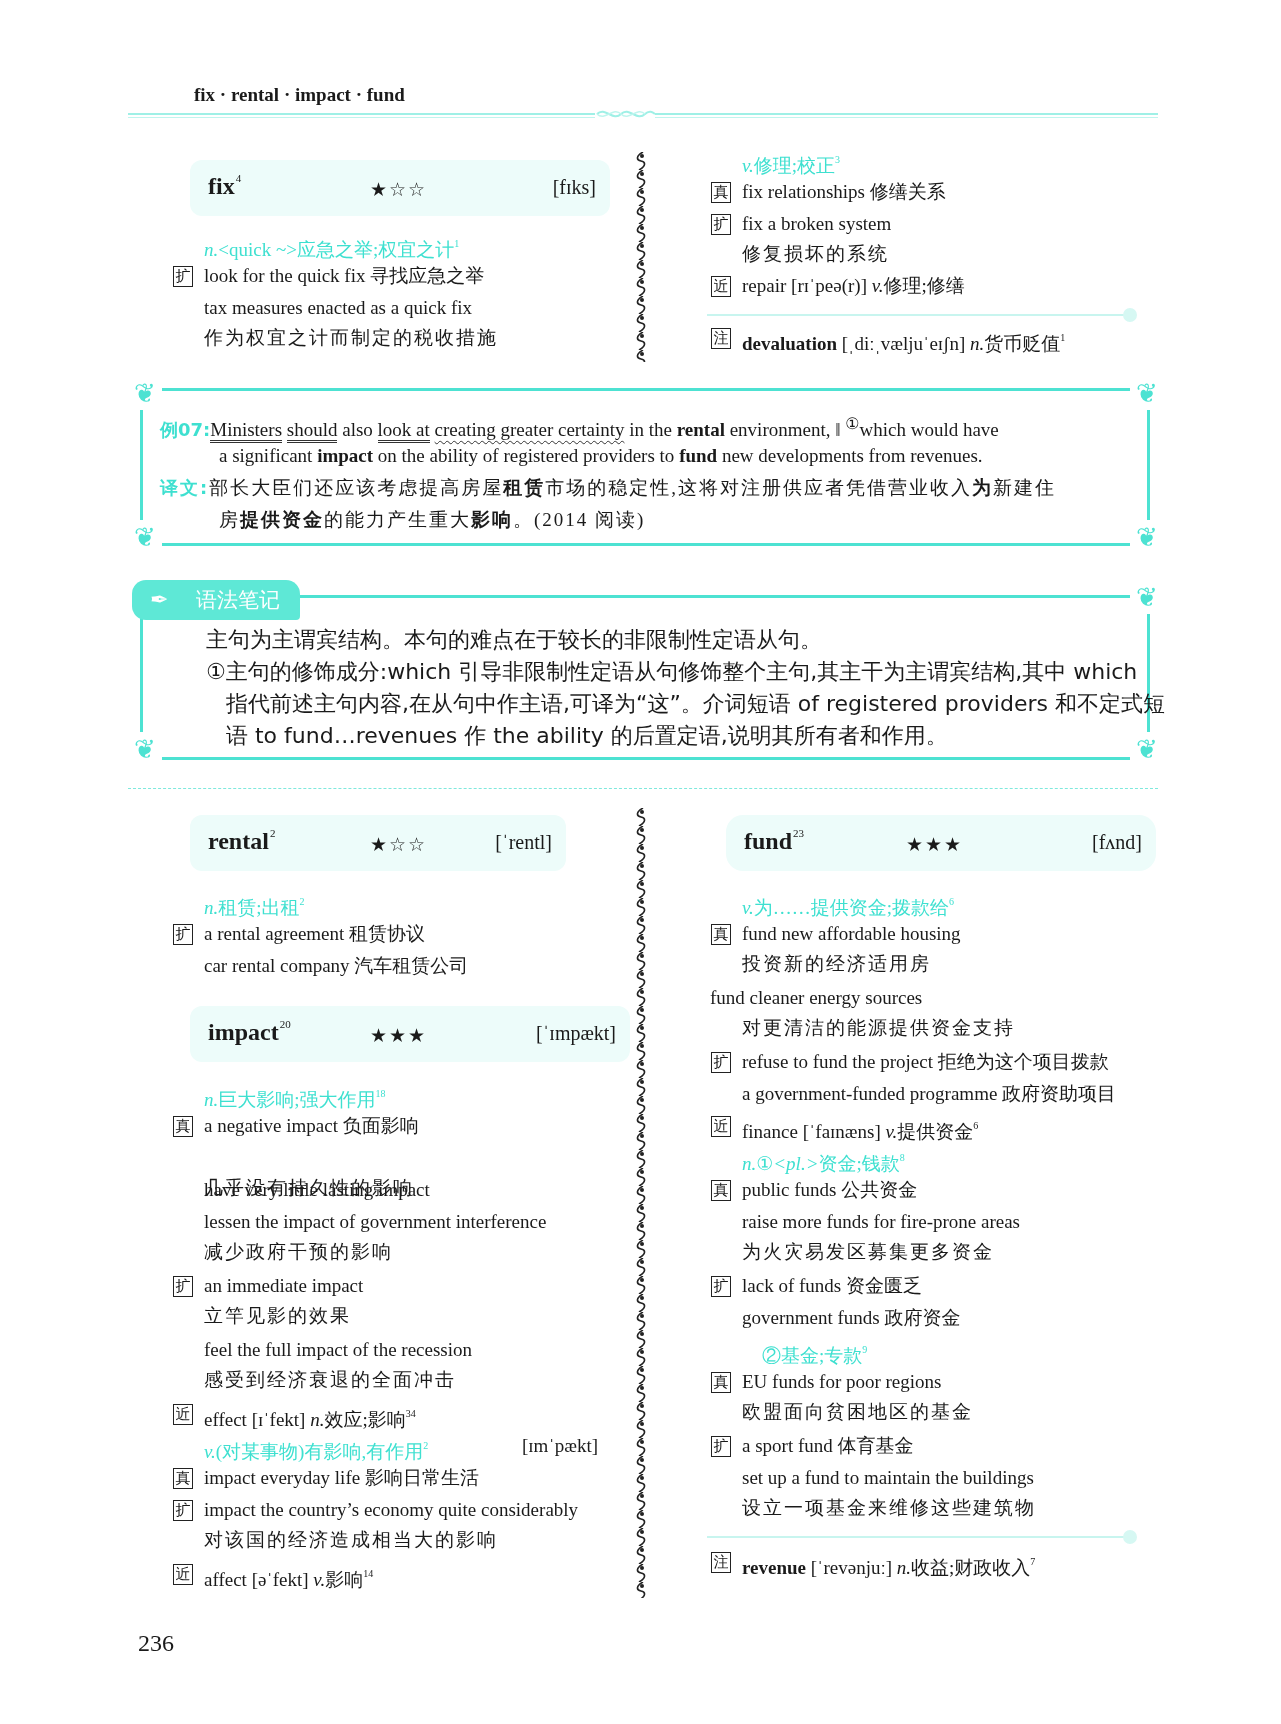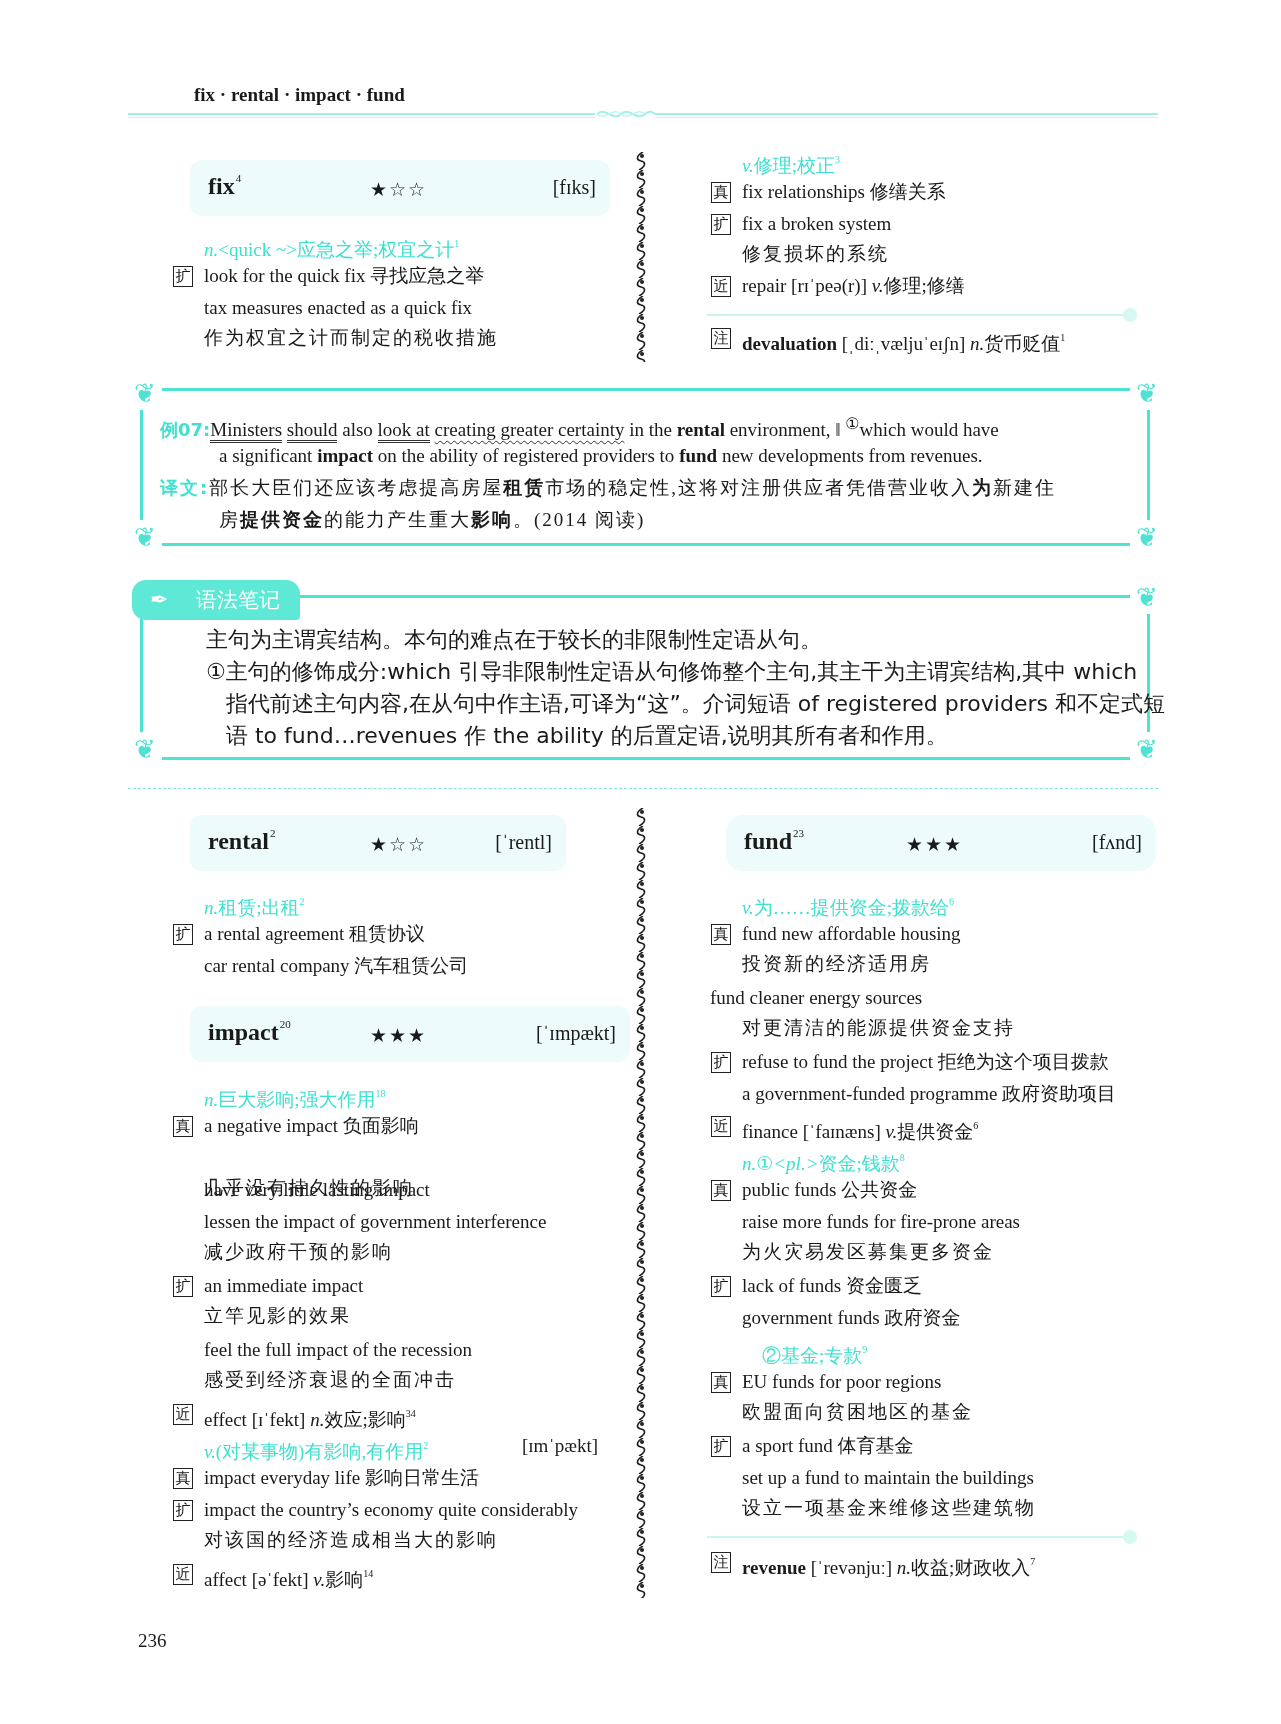--- a/index.html
+++ b/index.html
@@ -47,21 +47,21 @@
   .uw { text-decoration: underline wavy #333; text-decoration-thickness: 1px; text-underline-offset: 4px; }
 
   
   .gr-box { left: 140px; top: 595px; width: 1010px; height: 165px; border: 3px solid #4de2d2; border-top: none; }
   .gr-top { left: 290px; top: 595px; width: 860px; height: 3px; background:#4de2d2; }
   .gr-tab { left: 132px; top: 580px; width: 168px; height: 40px; background: #5ee8d6; border-radius: 14px 14px 4px 14px; color:#fff; font-family:"DejaVu Sans", sans-serif; font-size: 21px; line-height: 40px; padding-left: 64px; }
   .gr-line { position:absolute; font-family: "DejaVu Sans", "Liberation Sans", sans-serif; font-size: 22px; line-height: 24px; white-space: nowrap; }
 
   .dash-sep { left: 128px; top: 788px; width: 1030px; border-top: 1.5px dashed #7ee9dd; }
 
-  .page-num { left: 138px; top: 1630px; font-size: 19px; }
+  .page-num { left: 138px; top: 1630px; font-size: 24px; }
 </style>
 </head>
 <body>
 
 <div class="abs running-head">fix · rental · impact · fund</div>
 <div class="abs head-rule">
     <div class="l1"></div>
     <div class="l2"></div>
   </div>
 <div class="abs head-orn">

